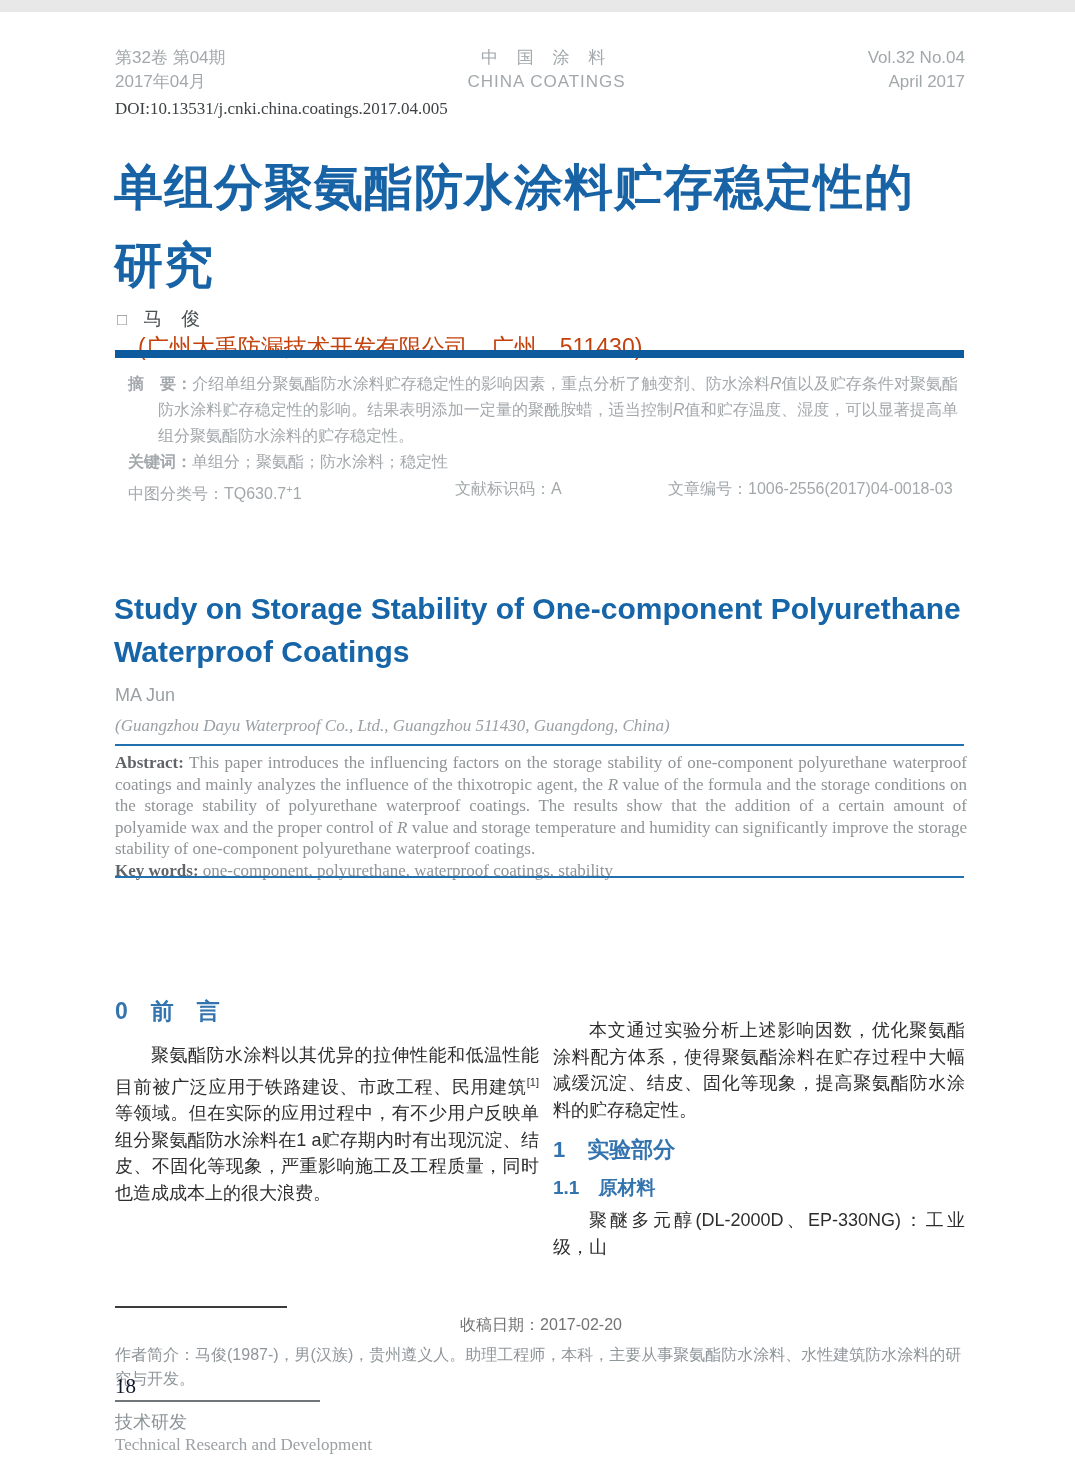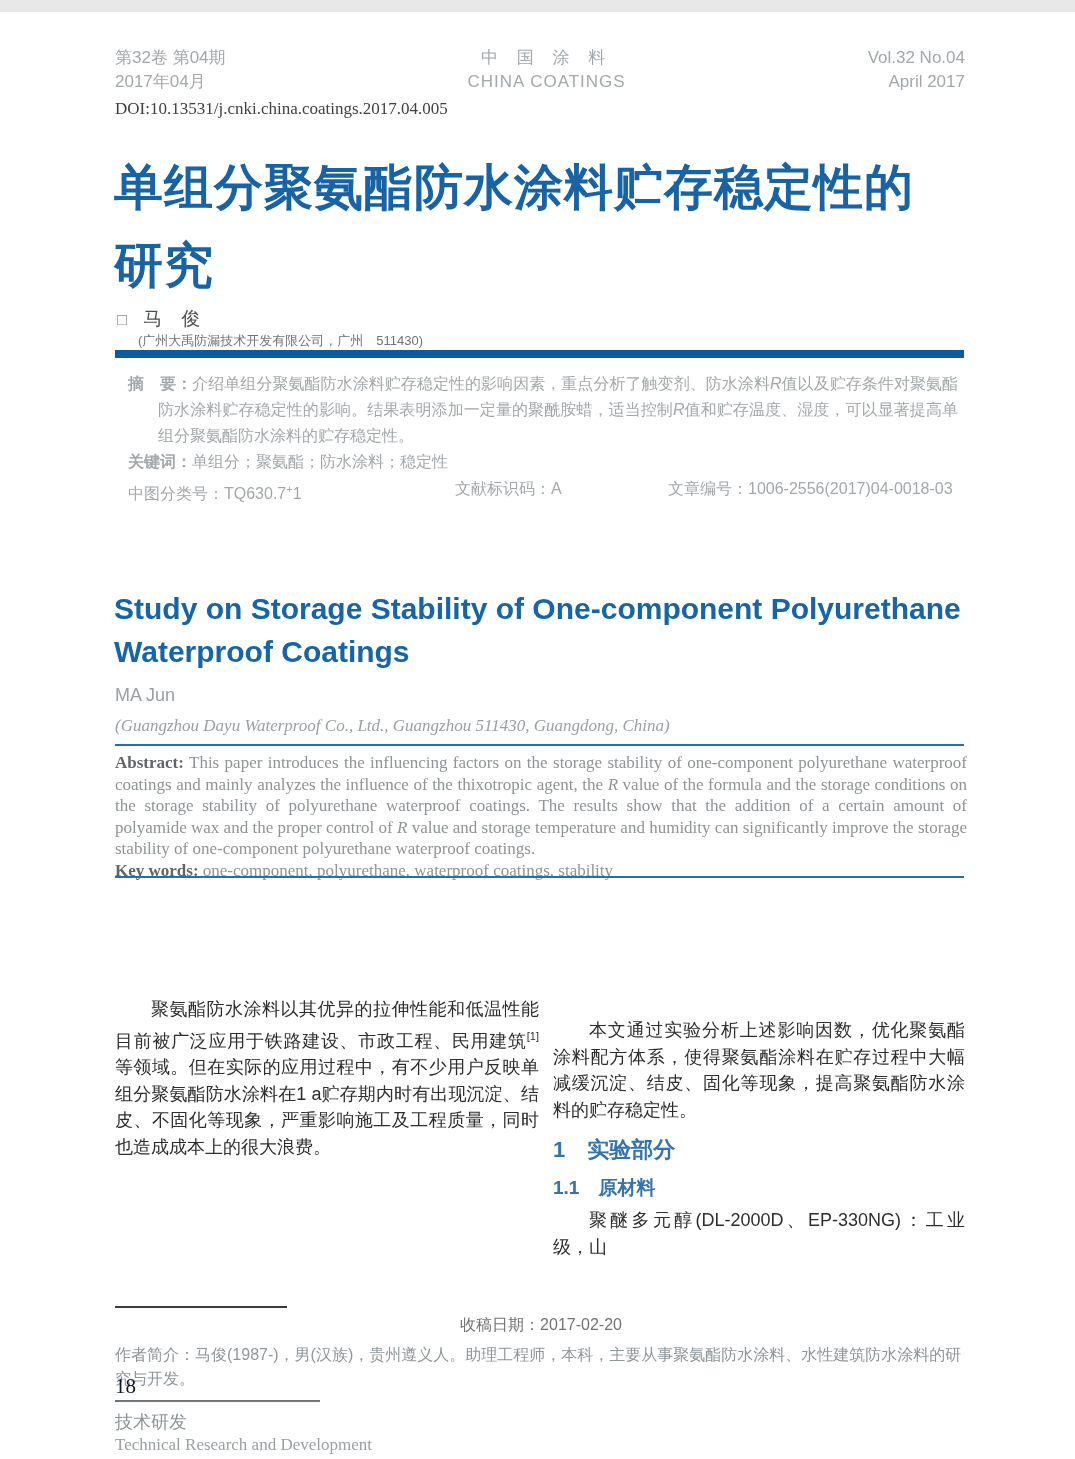--- a/index.html
+++ b/index.html
@@ -20,21 +20,21 @@
   .doi { position:absolute; top:87px; left:115px;
     font-family:"Liberation Serif",serif; font-size:17px; color:#3e4244; }
   
   .title-cn { position:absolute; top:136px; left:114px; width:870px;
     font-size:49px; font-weight:700; color:#1763a5; line-height:78px;
     letter-spacing:1px; }
   .author-row { position:absolute; top:294px; left:117px;
     font-size:19px; color:#4b5053; }
   .author-marker { color:#8d9396; margin-right:16px; font-size:17px; }
   .affil-cn { position:absolute; top:320px; left:138px;
-    font-size:13px; color:#737373; }
+    font-size:23px; color:#c2410c; }
   .bar { position:absolute; top:338px; left:115px; width:849px; height:8px;
     background:#0d5a9d; }
   
   .meta-cn { position:absolute; top:359px; left:128px; width:830px;
     color:#a3a8ab; font-size:16px; line-height:26px; }
   .hang { padding-left:30px; text-indent:-30px; text-align:justify; }
   .meta-cn .lbl { font-weight:bold; }
   .clc-row { position:relative; height:26px; margin-top:1px; }
   .clc-doc { position:absolute; left:327px; top:0; }
   .clc-aid { position:absolute; left:540px; top:0; }
@@ -136,20 +136,21 @@
   <div class="rule rule-a"></div>
 
   <div class="abstract-en">
     <div><span class="lbl">Abstract:</span><span> This paper introduces the influencing factors on the storage stability of one-component polyurethane waterproof coatings and mainly analyzes the influence of the thixotropic agent, the </span><span class="it">R</span><span> value of the formula and the storage conditions on the storage stability of polyurethane waterproof coatings. The results show that the addition of a certain amount of polyamide wax and the proper control of </span><span class="it">R</span><span> value and storage temperature and humidity can significantly improve the storage stability of one-component polyurethane waterproof coatings.</span></div>
     <div><span class="lbl">Key words:</span><span> one-component, polyurethane, waterproof coatings, stability</span></div>
   </div>
   <div class="rule rule-b"></div>
 
   <div class="columns">
     <div class="col-left">
+      <div class="h-sec">0　前　言</div>
       <div class="bp indent"><span>聚氨酯防水涂料以其优异的拉伸性能和低温性能目前被广泛应用于铁路建设、市政工程、民用建筑</span><sup class="ref">[1]</sup><span>等领域。但在实际的应用过程中，有不少用户反映单组分聚氨酯防水涂料在1 a贮存期内时有出现沉淀、结皮、不固化等现象，严重影响施工及工程质量，同时也造成成本上的很大浪费。</span></div>
     </div>
     <div class="col-right">
       <div class="bp indent">本文通过实验分析上述影响因数，优化聚氨酯涂料配方体系，使得聚氨酯涂料在贮存过程中大幅减缓沉淀、结皮、固化等现象，提高聚氨酯防水涂料的贮存稳定性。</div>
       <div class="h-sec2">1　实验部分</div>
       <div class="h-sec3">1.1　原材料</div>
       <div class="bp indent">聚醚多元醇(DL-2000D、EP-330NG)：工业级，山</div>
     </div>
   </div>
 

